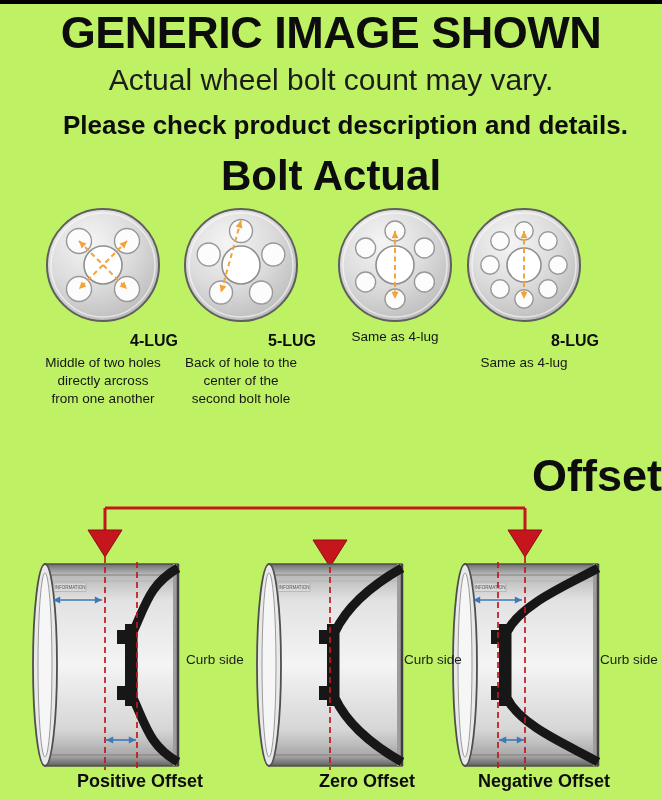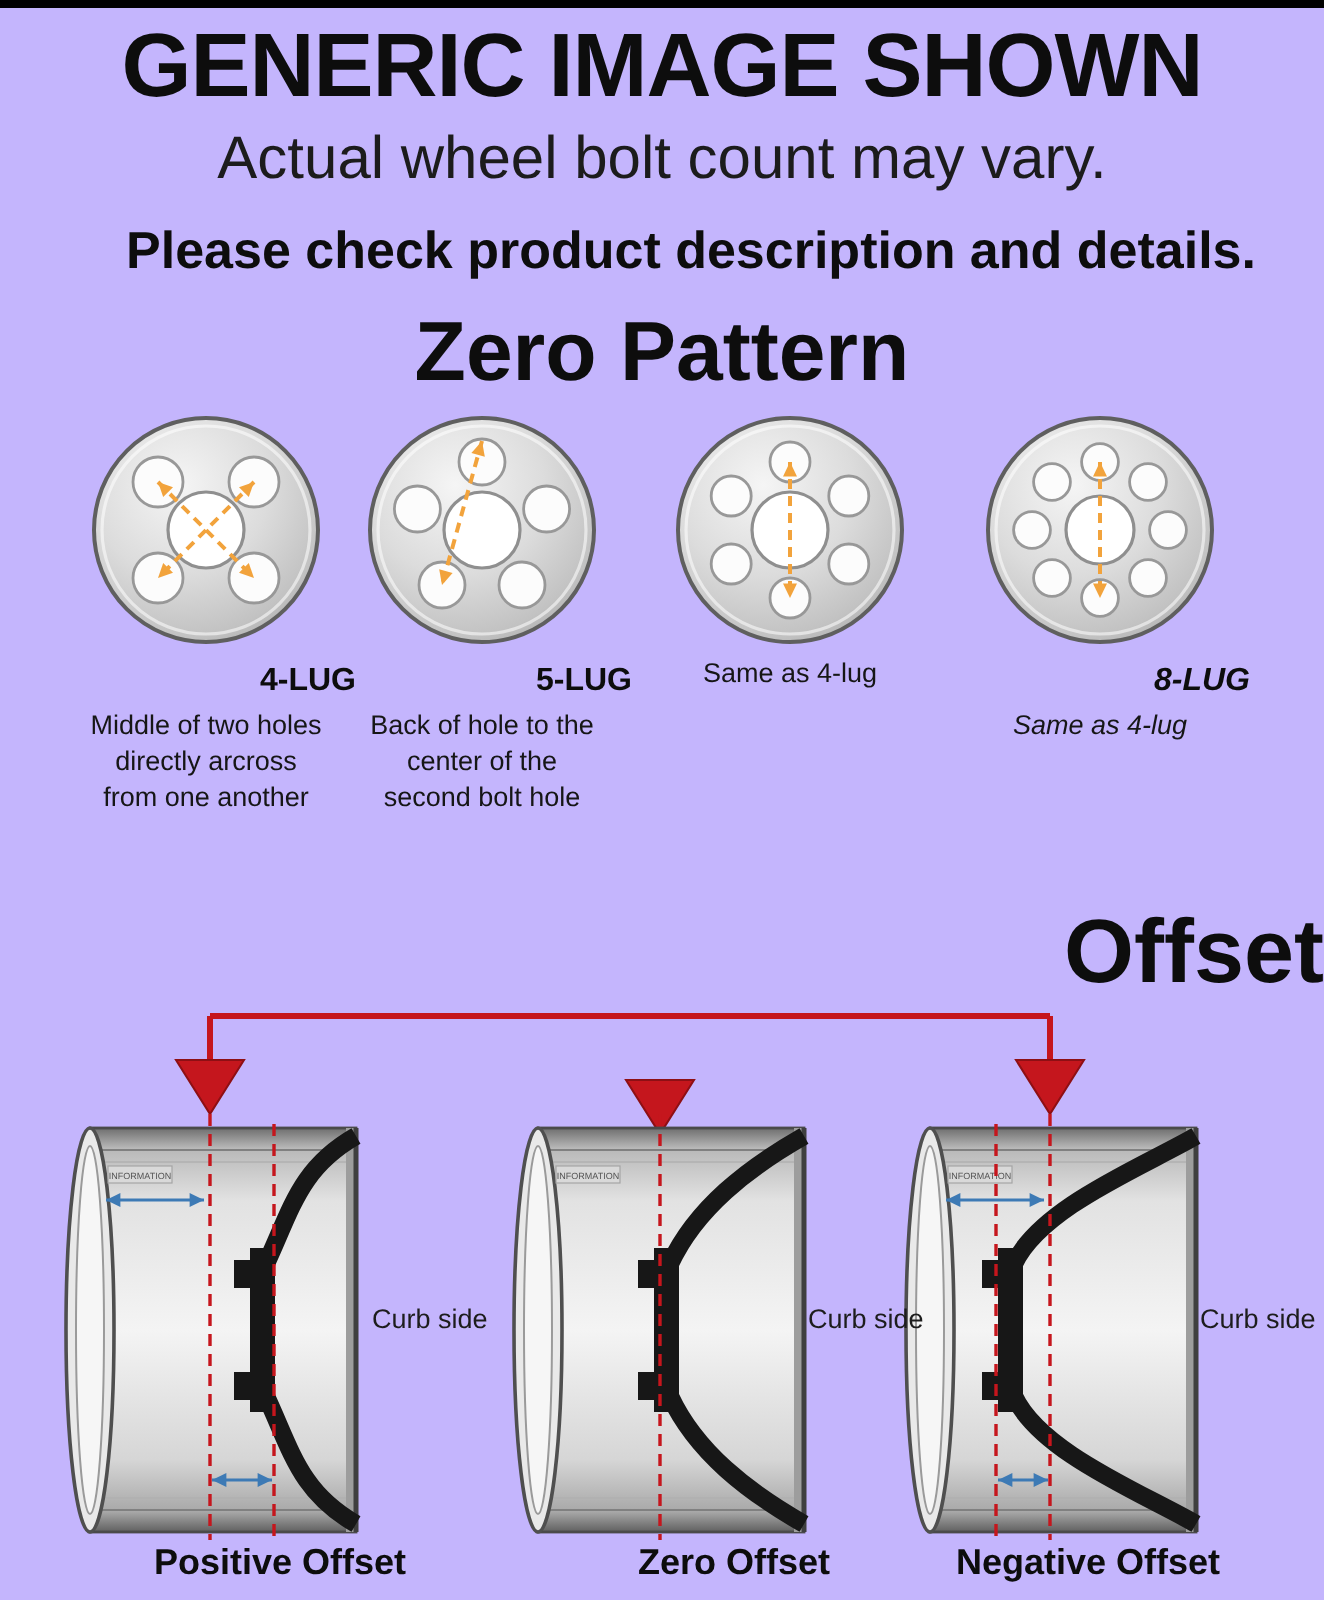--- a/index.html
+++ b/index.html
@@ -7,21 +7,21 @@
   body {
     font-family: "Liberation Sans", sans-serif;
     color: #111;
     -webkit-font-smoothing: antialiased;
   }
   .page {
     position: relative;
     width: 662px;
     height: 800px;
     margin: 0 auto;
-    background: #c4b5fd;
+    background: #bef264;
     overflow: hidden;
   }
   .top-border {
     position: absolute; top: 0; left: 0; width: 100%; height: 4px; background: #000;
   }
   .main-title {
     position: absolute; top: 7px; left: 0; width: 100%;
     text-align: center; font-size: 45px; font-weight: bold; letter-spacing: -0.5px; color: #0d0d0d;
   }
   .subtitle {
@@ -64,21 +64,21 @@
 </head>
 <body>
 
 <div class="page">
   <div class="top-border"></div>
 
   <h1 class="main-title">GENERIC IMAGE SHOWN</h1>
   <div class="subtitle">Actual wheel bolt count may vary.</div>
   <div class="note">Please check product description and details.</div>
 
-  <h2 class="bolt-heading">Zero Pattern</h2>
+  <h2 class="bolt-heading">Bolt Actual</h2>
   <div class="lug-row" id="lug-row">
       <div class="lug-card" style="left: 28px;">
         <div class="lug-wheel"><svg width="118" height="118" viewBox="0 0 118 118">
     <defs>
               <radialGradient id="lg1" cx="38%" cy="30%" r="80%">
       <stop offset="0" stop-color="#f5f5f5"></stop>
                 <stop offset="0.5" stop-color="#dcdcdc"></stop>
       <stop offset="0.85" stop-color="#c2c2c2"></stop>
                 <stop offset="1" stop-color="#ababab"></stop>
     </radialGradient>
@@ -143,21 +143,21 @@
             <circle cx="59.0" cy="93.0" r="10" fill="#fcfcfc" stroke="#989898" stroke-width="1.4"></circle>
             <circle cx="29.6" cy="76.0" r="10" fill="#fcfcfc" stroke="#989898" stroke-width="1.4"></circle>
             <circle cx="29.6" cy="42.0" r="10" fill="#fcfcfc" stroke="#989898" stroke-width="1.4"></circle>
     <circle cx="59" cy="59" r="19" fill="#ffffff" stroke="#8f8f8f" stroke-width="1.6"></circle>
     <line x1="59.0" y1="25.0" x2="59.0" y2="93.0" stroke="#f2a33c" stroke-width="2" stroke-dasharray="5 3.5"></line>
             <polygon points="59.0,93.0 62.5,85.8 55.5,85.8" fill="#f2a33c"></polygon>
             <polygon points="59.0,25.0 55.5,32.2 62.5,32.2" fill="#f2a33c"></polygon>
   </svg></div>
         <div class="lug-desc">Same as 4-lug</div>
       </div>
-      <div class="lug-card" style="left: 475px; font-style: italic;">
+      <div class="lug-card" style="left: 449px;">
         <div class="lug-wheel"><svg width="118" height="118" viewBox="0 0 118 118">
     <defs>
               <radialGradient id="lg4" cx="38%" cy="30%" r="80%">
       <stop offset="0" stop-color="#f5f5f5"></stop>
                 <stop offset="0.5" stop-color="#dcdcdc"></stop>
       <stop offset="0.85" stop-color="#c2c2c2"></stop>
                 <stop offset="1" stop-color="#ababab"></stop>
     </radialGradient>
             </defs>
     <circle cx="59" cy="59" r="56" fill="url(#lg4)" stroke="#5f5f5f" stroke-width="2"></circle>

